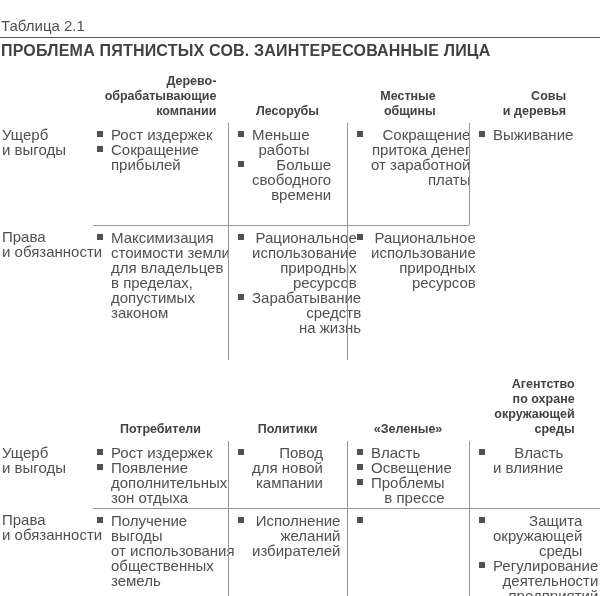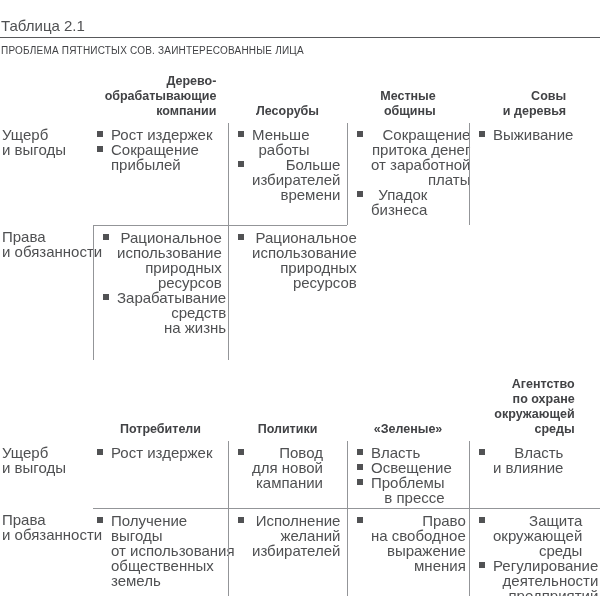--- a/index.html
+++ b/index.html
@@ -18,21 +18,21 @@
     overflow:hidden;
   }
   .page{padding-top:16px;}
   .table-label{
     font-size:15px;line-height:16px;
     padding:2px 0 3px 1px;
     color:var(--text);
   }
   .top-rule{border-top:1px solid var(--rule);height:0;}
   .main-title{
-    font-weight:400;font-size:10px;line-height:17px;
+    font-weight:700;font-size:16px;line-height:17px;
     margin:4px 0 0 1px;letter-spacing:.2px;
     color:var(--heading);
   }
   .grid{display:grid;grid-template-columns:93px 135px 119px 122px 131px;}
   .s1{margin-top:15px;}
   .s2{margin-top:8px;}
   .h{
     display:flex;align-items:flex-end;justify-content:center;
     text-align:right;font-weight:700;font-size:12.5px;line-height:15px;
     white-space:pre;padding-bottom:4px;color:var(--heading);
@@ -88,47 +88,53 @@
       </div>
     <div class="cell r1 c2">
         <div class="li">
           <span class="bullet"></span>
           <span class="li-text">Меньше
 работы</span>
         </div>
         <div class="li">
           <span class="bullet"></span>
           <span class="li-text">Больше
-избирателей
+свободного
 времени</span>
         </div>
       </div>
     <div class="cell r1 c3">
         <div class="li">
           <span class="bullet"></span>
           <span class="li-text">Сокращение
 притока денег
 от заработной
 платы</span>
         </div>
-        <div class="li">
-          <span class="bullet"></span>
-          <span class="li-text">Упадок
-бизнеса</span>
-        </div>
       </div>
     <div class="cell r1 c4">
         <div class="li">
           <span class="bullet"></span>
           <span class="li-text">Выживание</span>
         </div>
       </div>
 
     <div class="cell label r2">Права
 и обязанности</div>
+    <div class="cell r2 c1 sep">
+        <div class="li">
+          <span class="bullet"></span>
+          <span class="li-text">Максимизация
+стоимости земли
+для владельцев
+в пределах,
+допустимых
+законом</span>
+        </div>
+      </div>
     <div class="cell r2 c2 sep">
         <div class="li">
           <span class="bullet"></span>
           <span class="li-text">Рациональное
 использование
 природных
 ресурсов</span>
         </div>
         <div class="li">
           <span class="bullet"></span>
@@ -158,20 +164,26 @@
 окружающей
 среды</div>
 
     <div class="cell label r1">Ущерб
 и выгоды</div>
     <div class="cell r1 c1">
         <div class="li">
           <span class="bullet"></span>
           <span class="li-text">Рост издержек</span>
         </div>
+        <div class="li">
+          <span class="bullet"></span>
+          <span class="li-text">Появление
+дополнительных
+зон отдыха</span>
+        </div>
       </div>
     <div class="cell r1 c2">
         <div class="li">
           <span class="bullet"></span>
           <span class="li-text">Повод
 для новой
 кампании</span>
         </div>
       </div>
     <div class="cell r1 c3">
@@ -213,24 +225,20 @@
         <div class="li">
           <span class="bullet"></span>
           <span class="li-text">Исполнение
 желаний
 избирателей</span>
         </div>
       </div>
     <div class="cell r2 c3 sep">
         <div class="li">
           <span class="bullet"></span>
-          <span class="li-text">Право
-на свободное
-выражение
-мнения</span>
         </div>
       </div>
     <div class="cell r2 c4 sep">
         <div class="li">
           <span class="bullet"></span>
           <span class="li-text">Защита
 окружающей
 среды</span>
         </div>
         <div class="li">

